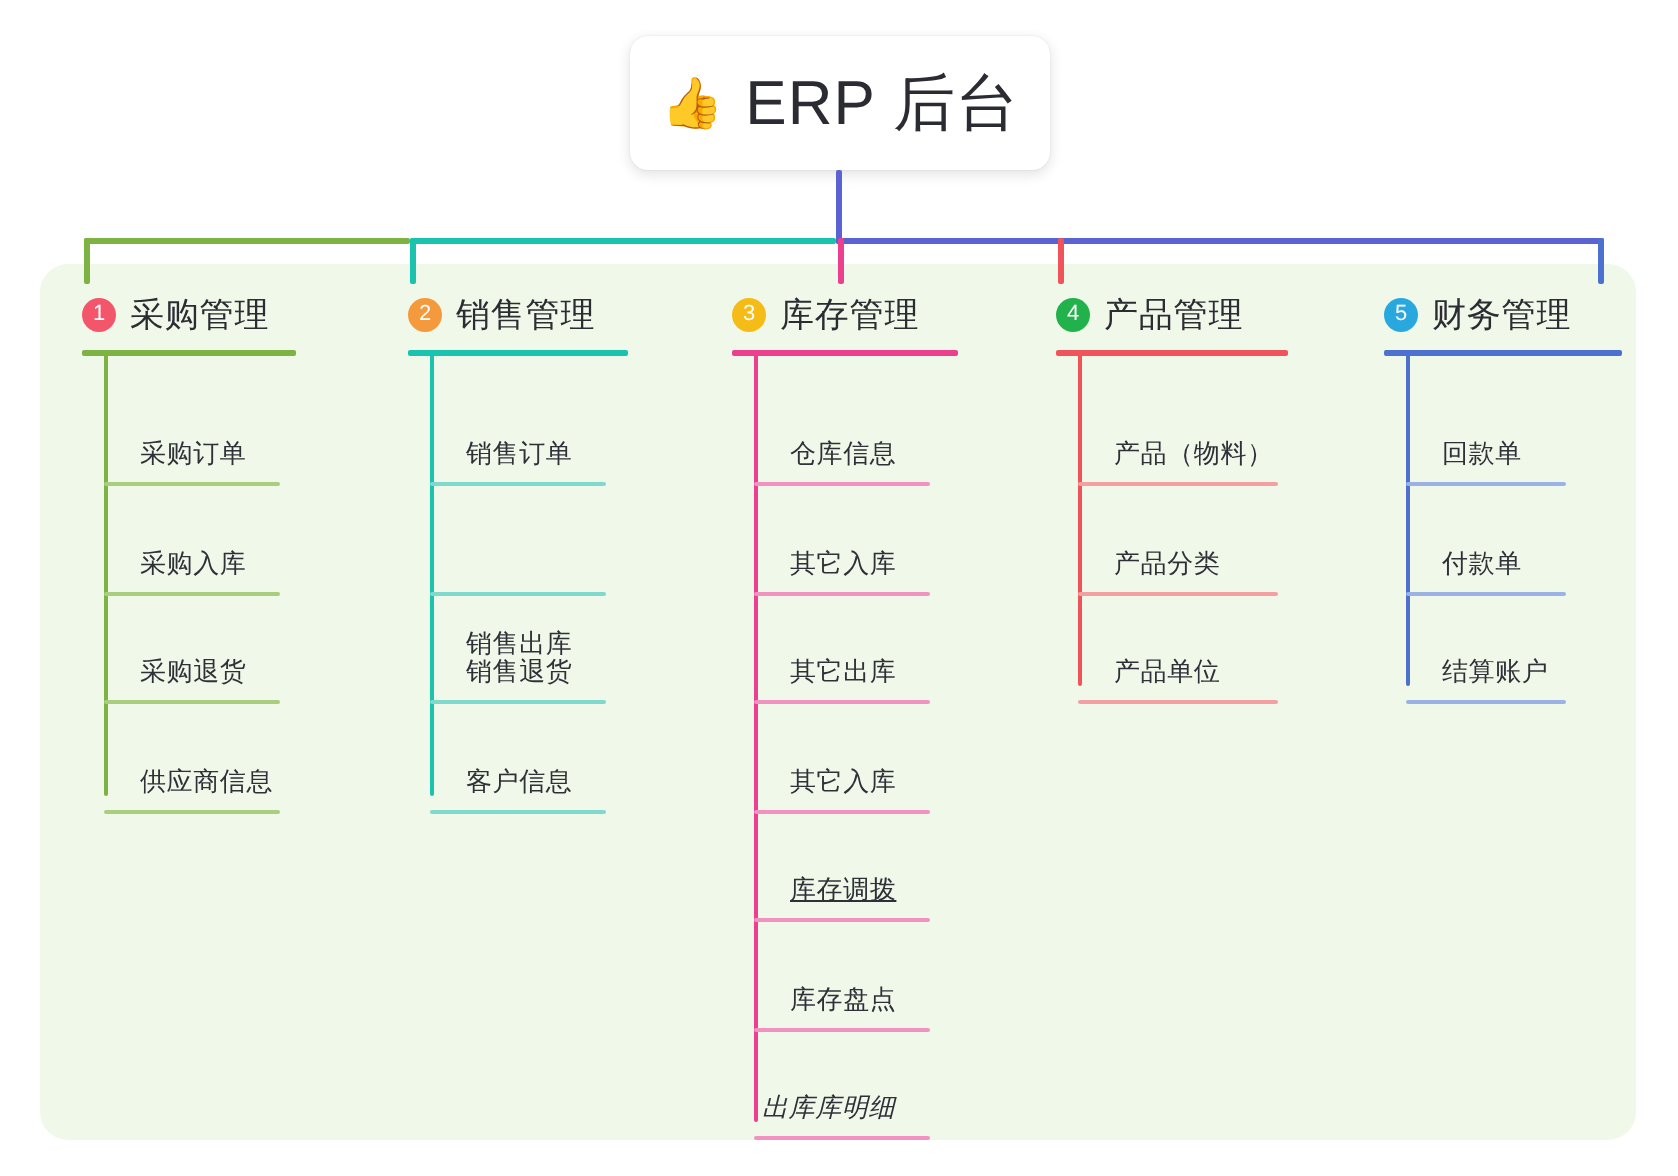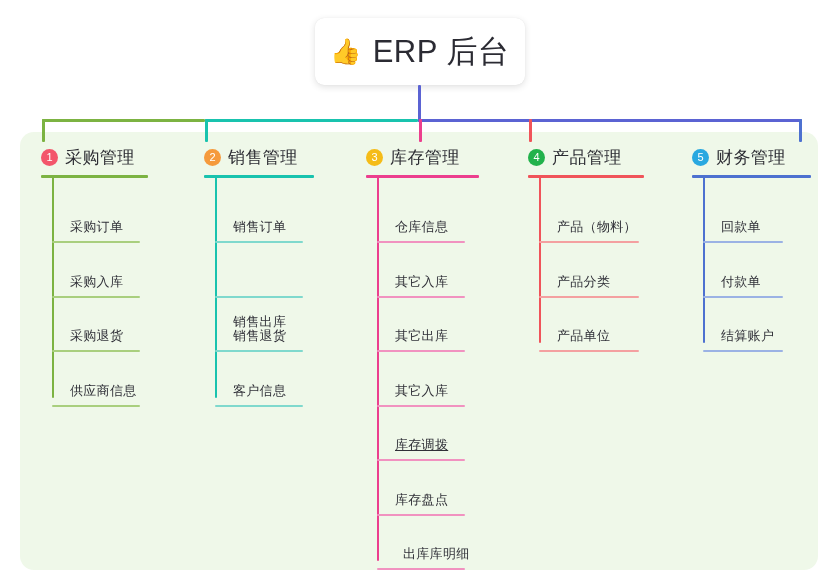--- a/index.html
+++ b/index.html
@@ -205,21 +205,21 @@
     <div class="leaf" style="left: 395px; top: 272.5px;">其它入库</div>
     <div class="leaf-underline" style="left: 377px; top: 295.5px; width: 88px; background: rgb(241, 146, 192);"></div>
     <div class="leaf" style="left: 395px; top: 327px;">其它出库</div>
     <div class="leaf-underline" style="left: 377px; top: 350px; width: 88px; background: rgb(241, 146, 192);"></div>
     <div class="leaf" style="left: 395px; top: 381.5px;">其它入库</div>
     <div class="leaf-underline" style="left: 377px; top: 404.5px; width: 88px; background: rgb(241, 146, 192);"></div>
     <div class="leaf" style="left: 395px; top: 436px; text-decoration: underline;">库存调拨</div>
     <div class="leaf-underline" style="left: 377px; top: 459px; width: 88px; background: rgb(241, 146, 192);"></div>
     <div class="leaf" style="left: 395px; top: 490.5px;">库存盘点</div>
     <div class="leaf-underline" style="left: 377px; top: 513.5px; width: 88px; background: rgb(241, 146, 192);"></div>
-    <div class="leaf" style="left: 403px; top: 545px;">出库库明细</div>
+    <div class="leaf" style="left: 381px; top: 545px; font-style: italic;">出库库明细</div>
     <div class="leaf-underline" style="left: 377px; top: 568px; width: 88px; background: rgb(241, 146, 192);"></div>
     <div class="leaf" style="left: 557px; top: 218px;">产品（物料）</div>
     <div class="leaf-underline" style="left: 539px; top: 241px; width: 100px; background: rgb(244, 160, 160);"></div>
     <div class="leaf" style="left: 557px; top: 272.5px;">产品分类</div>
     <div class="leaf-underline" style="left: 539px; top: 295.5px; width: 100px; background: rgb(244, 160, 160);"></div>
     <div class="leaf" style="left: 557px; top: 327px; text-align: right;">产品单位</div>
     <div class="leaf-underline" style="left: 539px; top: 350px; width: 100px; background: rgb(244, 160, 160);"></div>
     <div class="leaf" style="left: 721px; top: 218px;">回款单</div>
     <div class="leaf-underline" style="left: 703px; top: 241px; width: 80px; background: rgb(155, 178, 228);"></div>
     <div class="leaf" style="left: 721px; top: 272.5px; text-align: center;">付款单</div>

